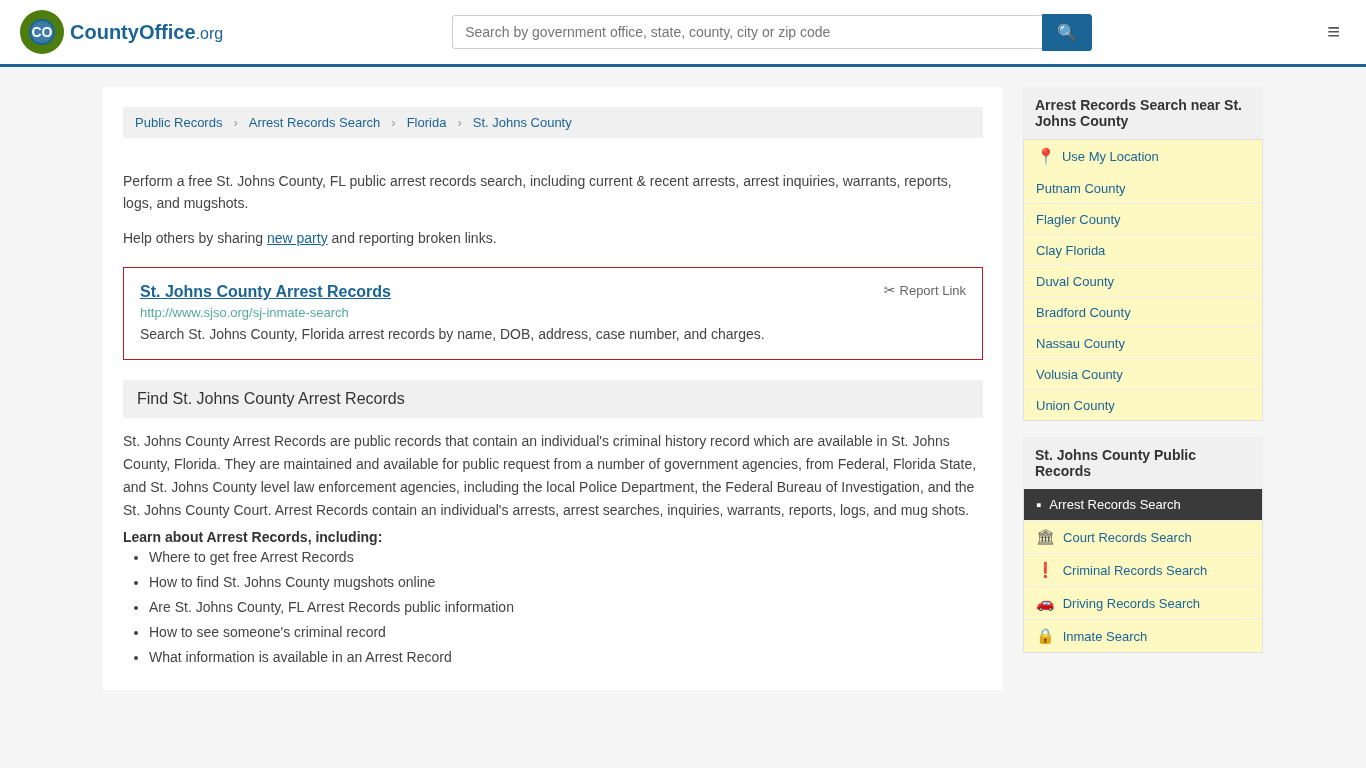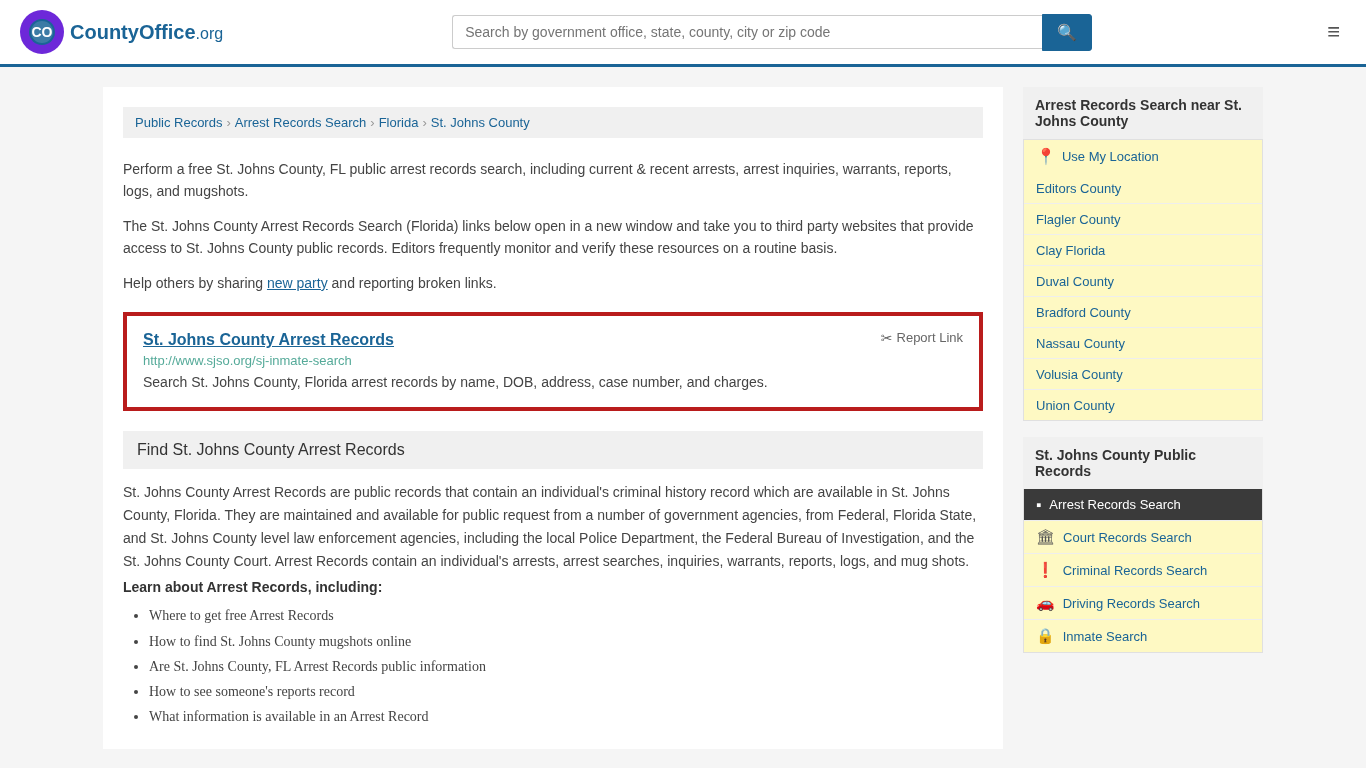--- a/index.html
+++ b/index.html
@@ -15,21 +15,21 @@
       justify-content: space-between;
     }
     #logo-area {
       display: flex;
       align-items: center;
       gap: 6px;
     }
     #logo-circle {
       width: 44px;
       height: 44px;
-      background: #6d28d9;
+      background: #4d7c0f;
       border-radius: 50%;
       display: flex;
       align-items: center;
       justify-content: center;
       color: white;
       font-size: 20px;
     }
     #logo-text {
       font-size: 20px;
       font-weight: bold;
@@ -98,24 +98,24 @@
       color: #333;
       margin-bottom: 14px;
     }
 
     
     #breadcrumb {
       background: #f0f0f0;
       padding: 8px 12px;
       font-size: 13px;
       color: #555;
-      margin-bottom: 20px;
+      margin-bottom: 32px;
       display: flex;
       align-items: flex-start;
-      gap: 4px;
+      gap: 11px;
       flex-wrap: wrap;
     }
     #breadcrumb a {
       color: #1a6496;
       text-decoration: none;
     }
     .breadcrumb-sep { color: #999; }
 
     
     .description-para {
@@ -124,21 +124,21 @@
       color: #444;
       margin-bottom: 12px;
     }
     .description-para a {
       color: #1a6496;
       text-decoration: underline;
     }
 
     
     #record-card {
-      border: 4px solid #b91c1c;
+      border: 1px solid #b91c1c;
       margin: 18px 0;
       padding: 14px 16px;
     }
     #record-card h3 a {
       color: #1a6496;
       text-decoration: underline;
       font-size: 16px;
     }
     .record-url {
       color: #5a9; font-size: 13px;
@@ -174,29 +174,28 @@
     .body-text {
       font-size: 14px;
       line-height: 1.65;
       color: #444;
       margin-bottom: 6px;
     }
 
     .learn-heading {
       font-weight: bold;
       font-size: 14px;
-      margin-bottom: 8px;
+      margin-bottom: 0;
     }
     .learn-list {
       list-style: disc;
       padding-left: 26px;
       font-size: 14px;
       color: #444;
       line-height: 1.8;
-      font-family: Liberation Serif, serif;
     }
 
     
     .sidebar-section {
       background: #fef9c3;
       margin-bottom: 16px;
     }
     .sidebar-section-title {
       background: #f0f0f0;
       padding: 10px 12px;
@@ -313,21 +312,20 @@
       <a href="#">Public Records</a>
       <span class="breadcrumb-sep">›</span>
       <a href="#">Arrest Records Search</a>
       <span class="breadcrumb-sep">›</span>
       <a href="#">Florida</a>
       <span class="breadcrumb-sep">›</span>
       <a href="#">St. Johns County</a>
     </div>
 
     <p class="description-para">Perform a free St. Johns County, FL public arrest records search, including current &amp; recent arrests, arrest inquiries, warrants, reports, logs, and mugshots.</p>
-    <p class="description-para">The St. Johns County Arrest Records Search (Florida) links below open in a new window and take you to third party websites that provide access to St. Johns County public records. Editors frequently monitor and verify these resources on a routine basis.</p>
     <p class="description-para">
       <span>Help others by sharing </span><a href="#">new party</a><span> and reporting broken links.</span>
     </p>
 
     <div id="record-card">
       <div style="display:flex; justify-content:space-between; align-items:flex-start;">
         <h3>
           <a href="#">St. Johns County Arrest Records</a>
         </h3>
         <div class="report-link-area">
@@ -343,36 +341,36 @@
       <span>Find St. Johns County Arrest Records</span>
     </div>
 
     <p class="body-text">St. Johns County Arrest Records are public records that contain an individual's criminal history record which are available in St. Johns County, Florida. They are maintained and available for public request from a number of government agencies, from Federal, Florida State, and St. Johns County level law enforcement agencies, including the local Police Department, the Federal Bureau of Investigation, and the St. Johns County Court. Arrest Records contain an individual's arrests, arrest searches, inquiries, warrants, reports, logs, and mug shots.</p>
 
     <p class="learn-heading">Learn about Arrest Records, including:</p>
     <ul class="learn-list">
       <li>Where to get free Arrest Records</li>
       <li>How to find St. Johns County mugshots online</li>
       <li>Are St. Johns County, FL Arrest Records public information</li>
-      <li>How to see someone's reports record</li>
+      <li>How to see someone's criminal record</li>
       <li>What information is available in an Arrest Record</li>
     </ul>
 
   </div>
 
   <div id="sidebar">
 
     <div class="sidebar-section">
       <div class="sidebar-section-title">Arrest Records Search near St. Johns County</div>
       <div class="use-my-location">
         <span class="location-pin">📍</span>
         <a href="#">Use My Location</a>
       </div>
       <ul class="sidebar-county-list">
-        <li><a href="#">Editors County</a></li>
+        <li><a href="#">Putnam County</a></li>
         <li><a href="#">Flagler County</a></li>
         <li><a href="#">Clay Florida</a></li>
         <li><a href="#">Duval County</a></li>
         <li><a href="#">Bradford County</a></li>
         <li><a href="#">Nassau County</a></li>
         <li><a href="#">Volusia County</a></li>
         <li><a href="#">Union County</a></li>
       </ul>
     </div>
 

